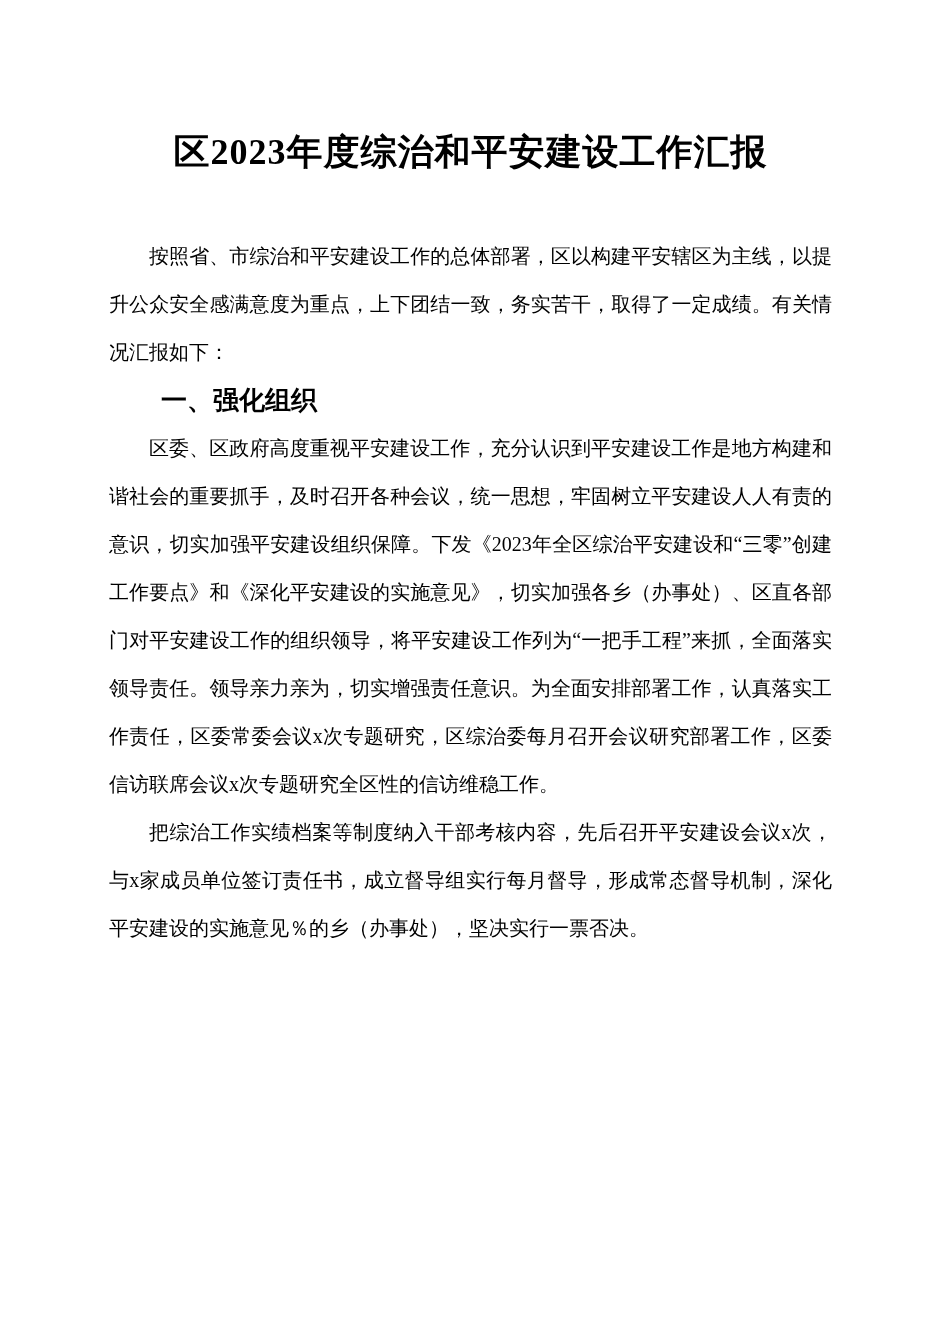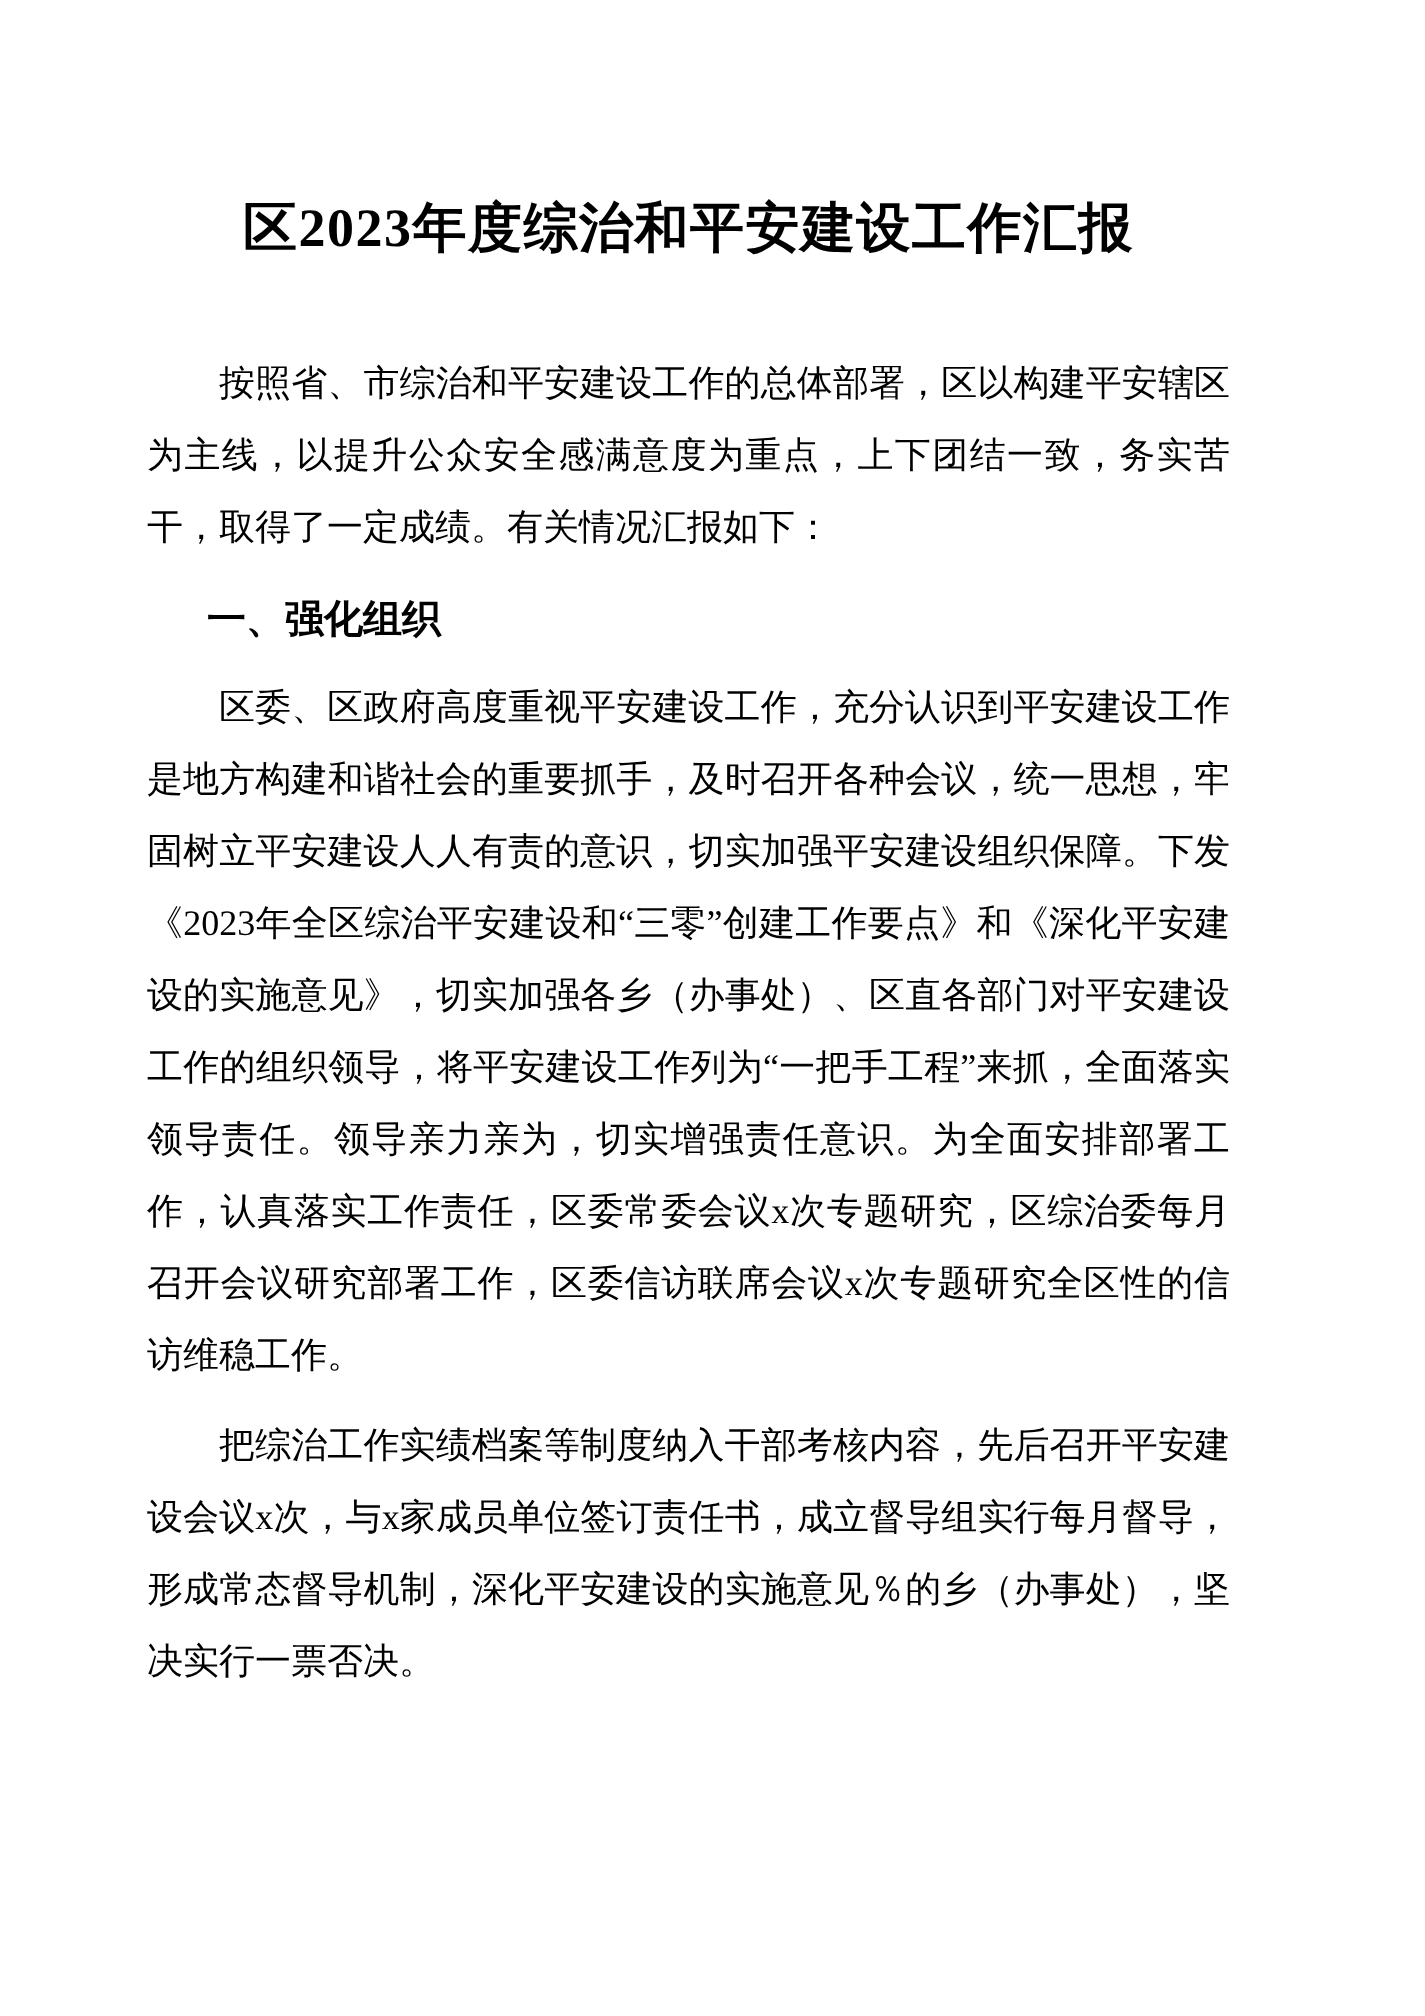--- a/index.html
+++ b/index.html
@@ -5,38 +5,38 @@
   html, body {
     margin: 0;
     padding: 0;
     background: #ffffff;
   }
   .page {
     position: relative;
     width: 950px;
     height: 1344px;
     box-sizing: border-box;
-    padding: 130px 118px 60px 86px;
+    padding: 130px 118px 60px 109px;
     background: #ffffff;
     color: #000000;
     font-family: "Liberation Serif", "DejaVu Serif", serif;
     overflow: hidden;
   }
   .doc-title {
     margin: 0 0 58px 0;
     text-align: center;
     font-size: 36px;
     line-height: 44px;
     font-weight: bold;
     font-family: "Liberation Serif", "DejaVu Serif", serif;
     letter-spacing: 1px;
   }
   .body-para {
-    margin: 12px;
-    font-size: 24px;
+    margin: 0;
+    font-size: 20px;
     line-height: 48px;
     text-align: justify;
     text-indent: 2em;
     word-break: break-all;
   }
   .section-heading {
     margin: 0;
     font-size: 26px;
     line-height: 48px;
     font-weight: bold;

